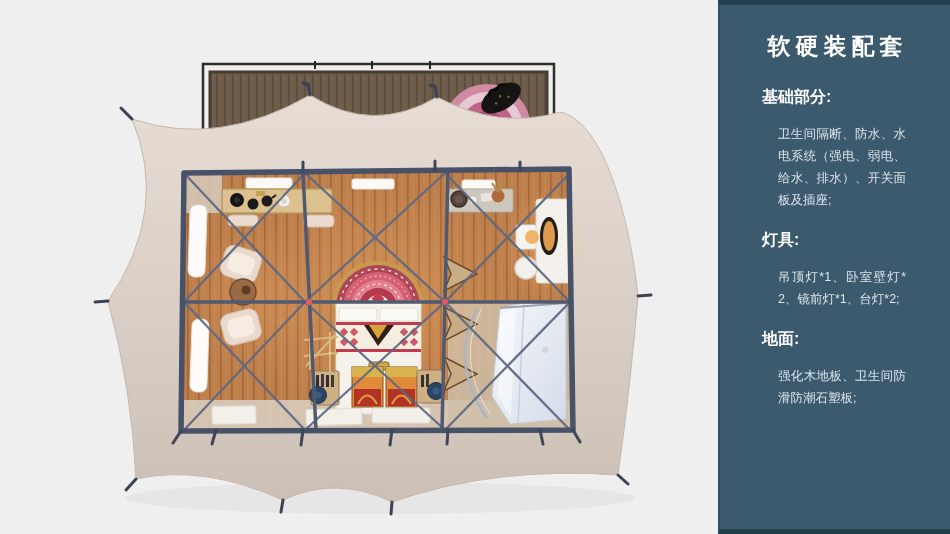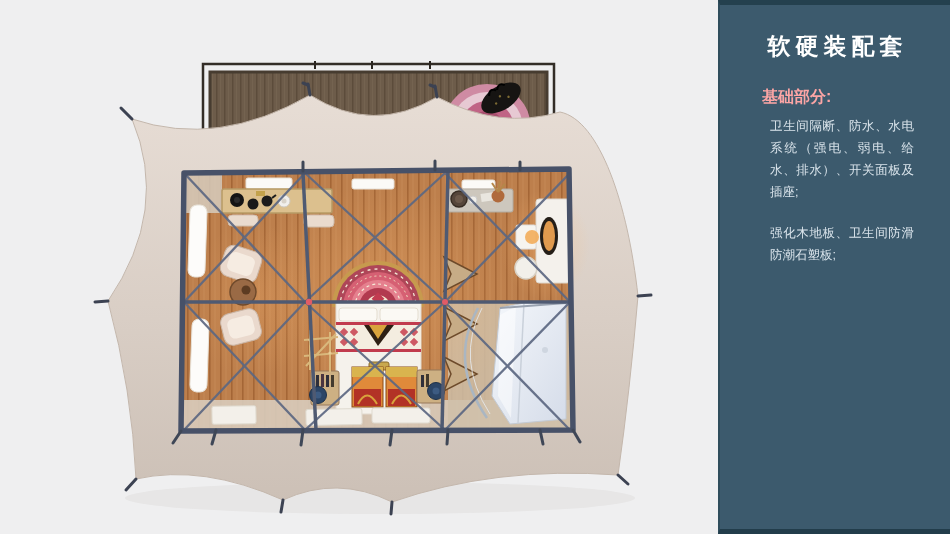--- a/index.html
+++ b/index.html
@@ -7,22 +7,22 @@
          font-family:"Liberation Sans","DejaVu Sans",sans-serif;}
   .plan-wrap{position:absolute;left:0;top:0;width:718px;height:534px;}
   .plan-wrap svg{display:block;}
   .sidebar{position:absolute;left:718px;top:0;width:232px;height:534px;box-sizing:border-box;
            background:#3c5a6d;border-top:5px solid #24404e;border-bottom:5px solid #223d4b;
            border-left:2px solid #2f4d5c;}
   .sidebar-title{margin-top:26px;text-align:center;color:#ffffff;font-size:23px;font-weight:bold;
                  letter-spacing:5px;padding-left:5px;}
   .sections{margin-top:25px;padding:0 28px 0 42px;}
   .section{margin-bottom:19px;}
-  .section .sec-head{color:#fca5a5;font-size:16px;font-weight:bold;line-height:20px;margin:0 0 4px 0;}
-  .section .sec-body{color:#dbe5ec;font-size:12.5px;line-height:22px;margin:8px;
+  .section .sec-head{color:#ffffff;font-size:16px;font-weight:bold;line-height:20px;margin:0 0 4px 0;}
+  .section .sec-body{color:#dbe5ec;font-size:12.5px;line-height:22px;margin:16px;
                      text-align:justify;word-break:break-all;}
 </style>
 </head>
 <body>
 
 <div class="stage">
 
   <div class="plan-wrap">
   <svg width="718" height="534" viewBox="0 0 718 534" xmlns="http://www.w3.org/2000/svg">
     <defs>
@@ -309,18 +309,23 @@
   <div class="sidebar">
     <div class="sidebar-title">软硬装配套</div>
     <div class="sections">
       <div class="section">
         <p class="sec-head">基础部分:</p>
         <p class="sec-body">卫生间隔断、防水、水电系统（强电、弱电、给水、排水）、开关面板及插座;</p>
       </div>
       <div class="section">
       </div>
       <div class="section">
+        <p class="sec-head">灯具:</p>
+        <p class="sec-body">吊顶灯*1、卧室壁灯*2、镜前灯*1、台灯*2;</p>
+      </div>
+      <div class="section">
+        <p class="sec-head">地面:</p>
         <p class="sec-body">强化木地板、卫生间防滑防潮石塑板;</p>
       </div>
     </div>
   </div>
 
 </div>
 
 </body></html>

